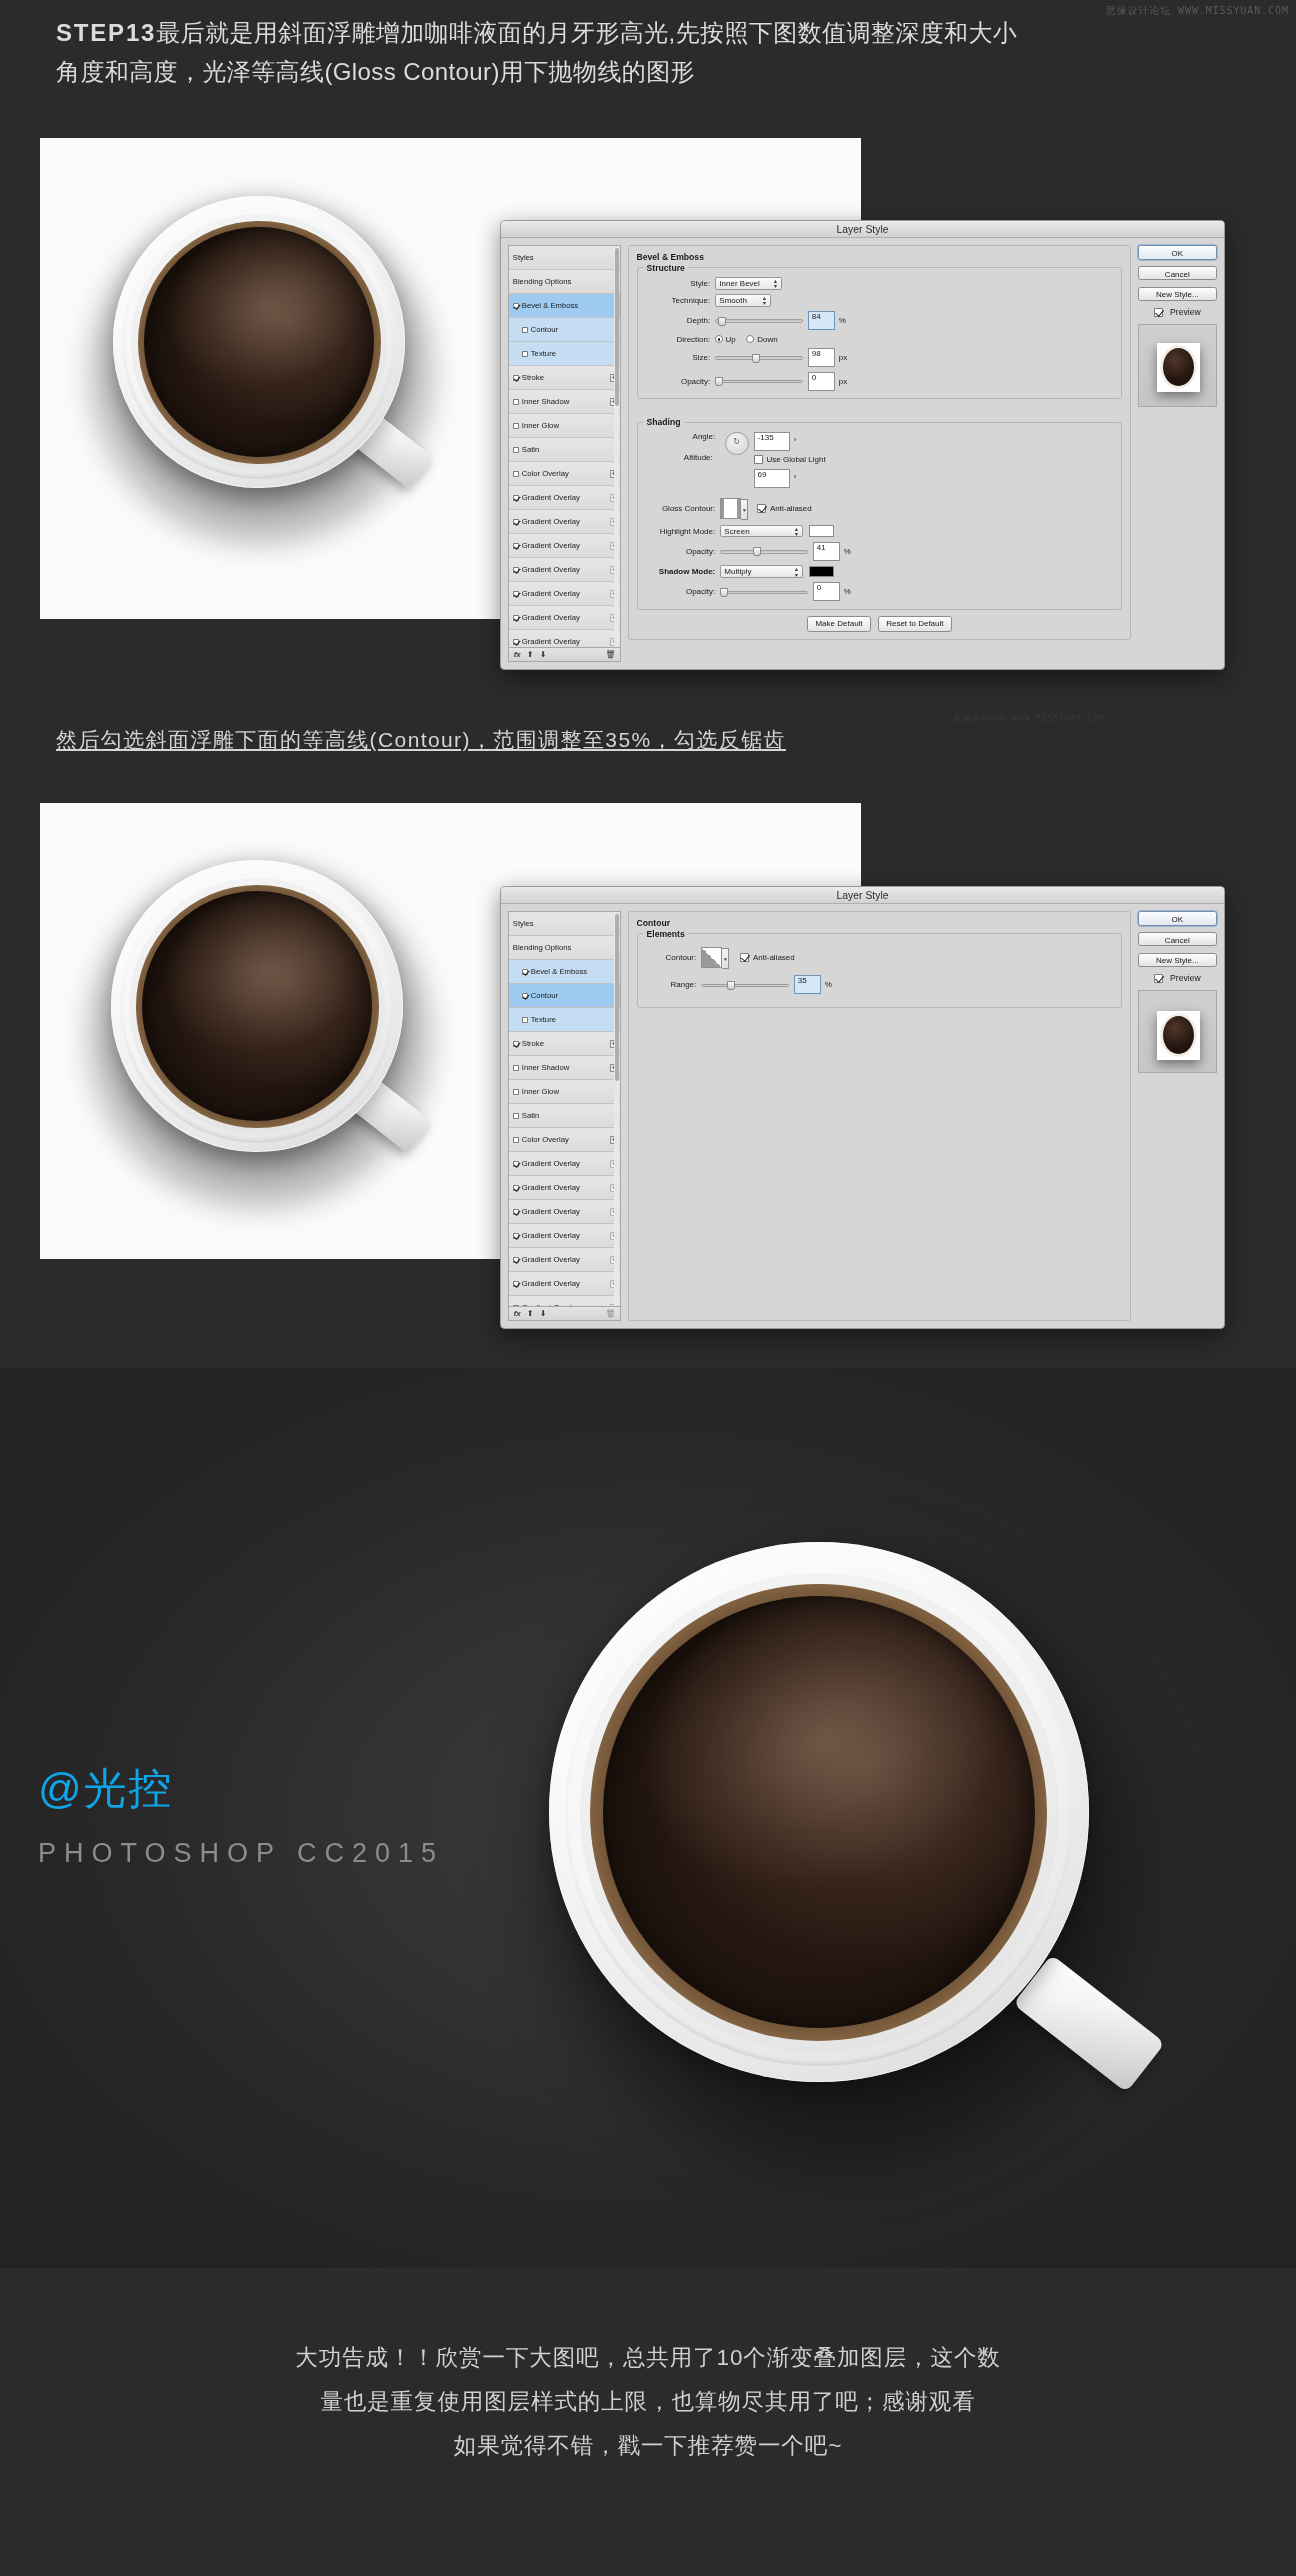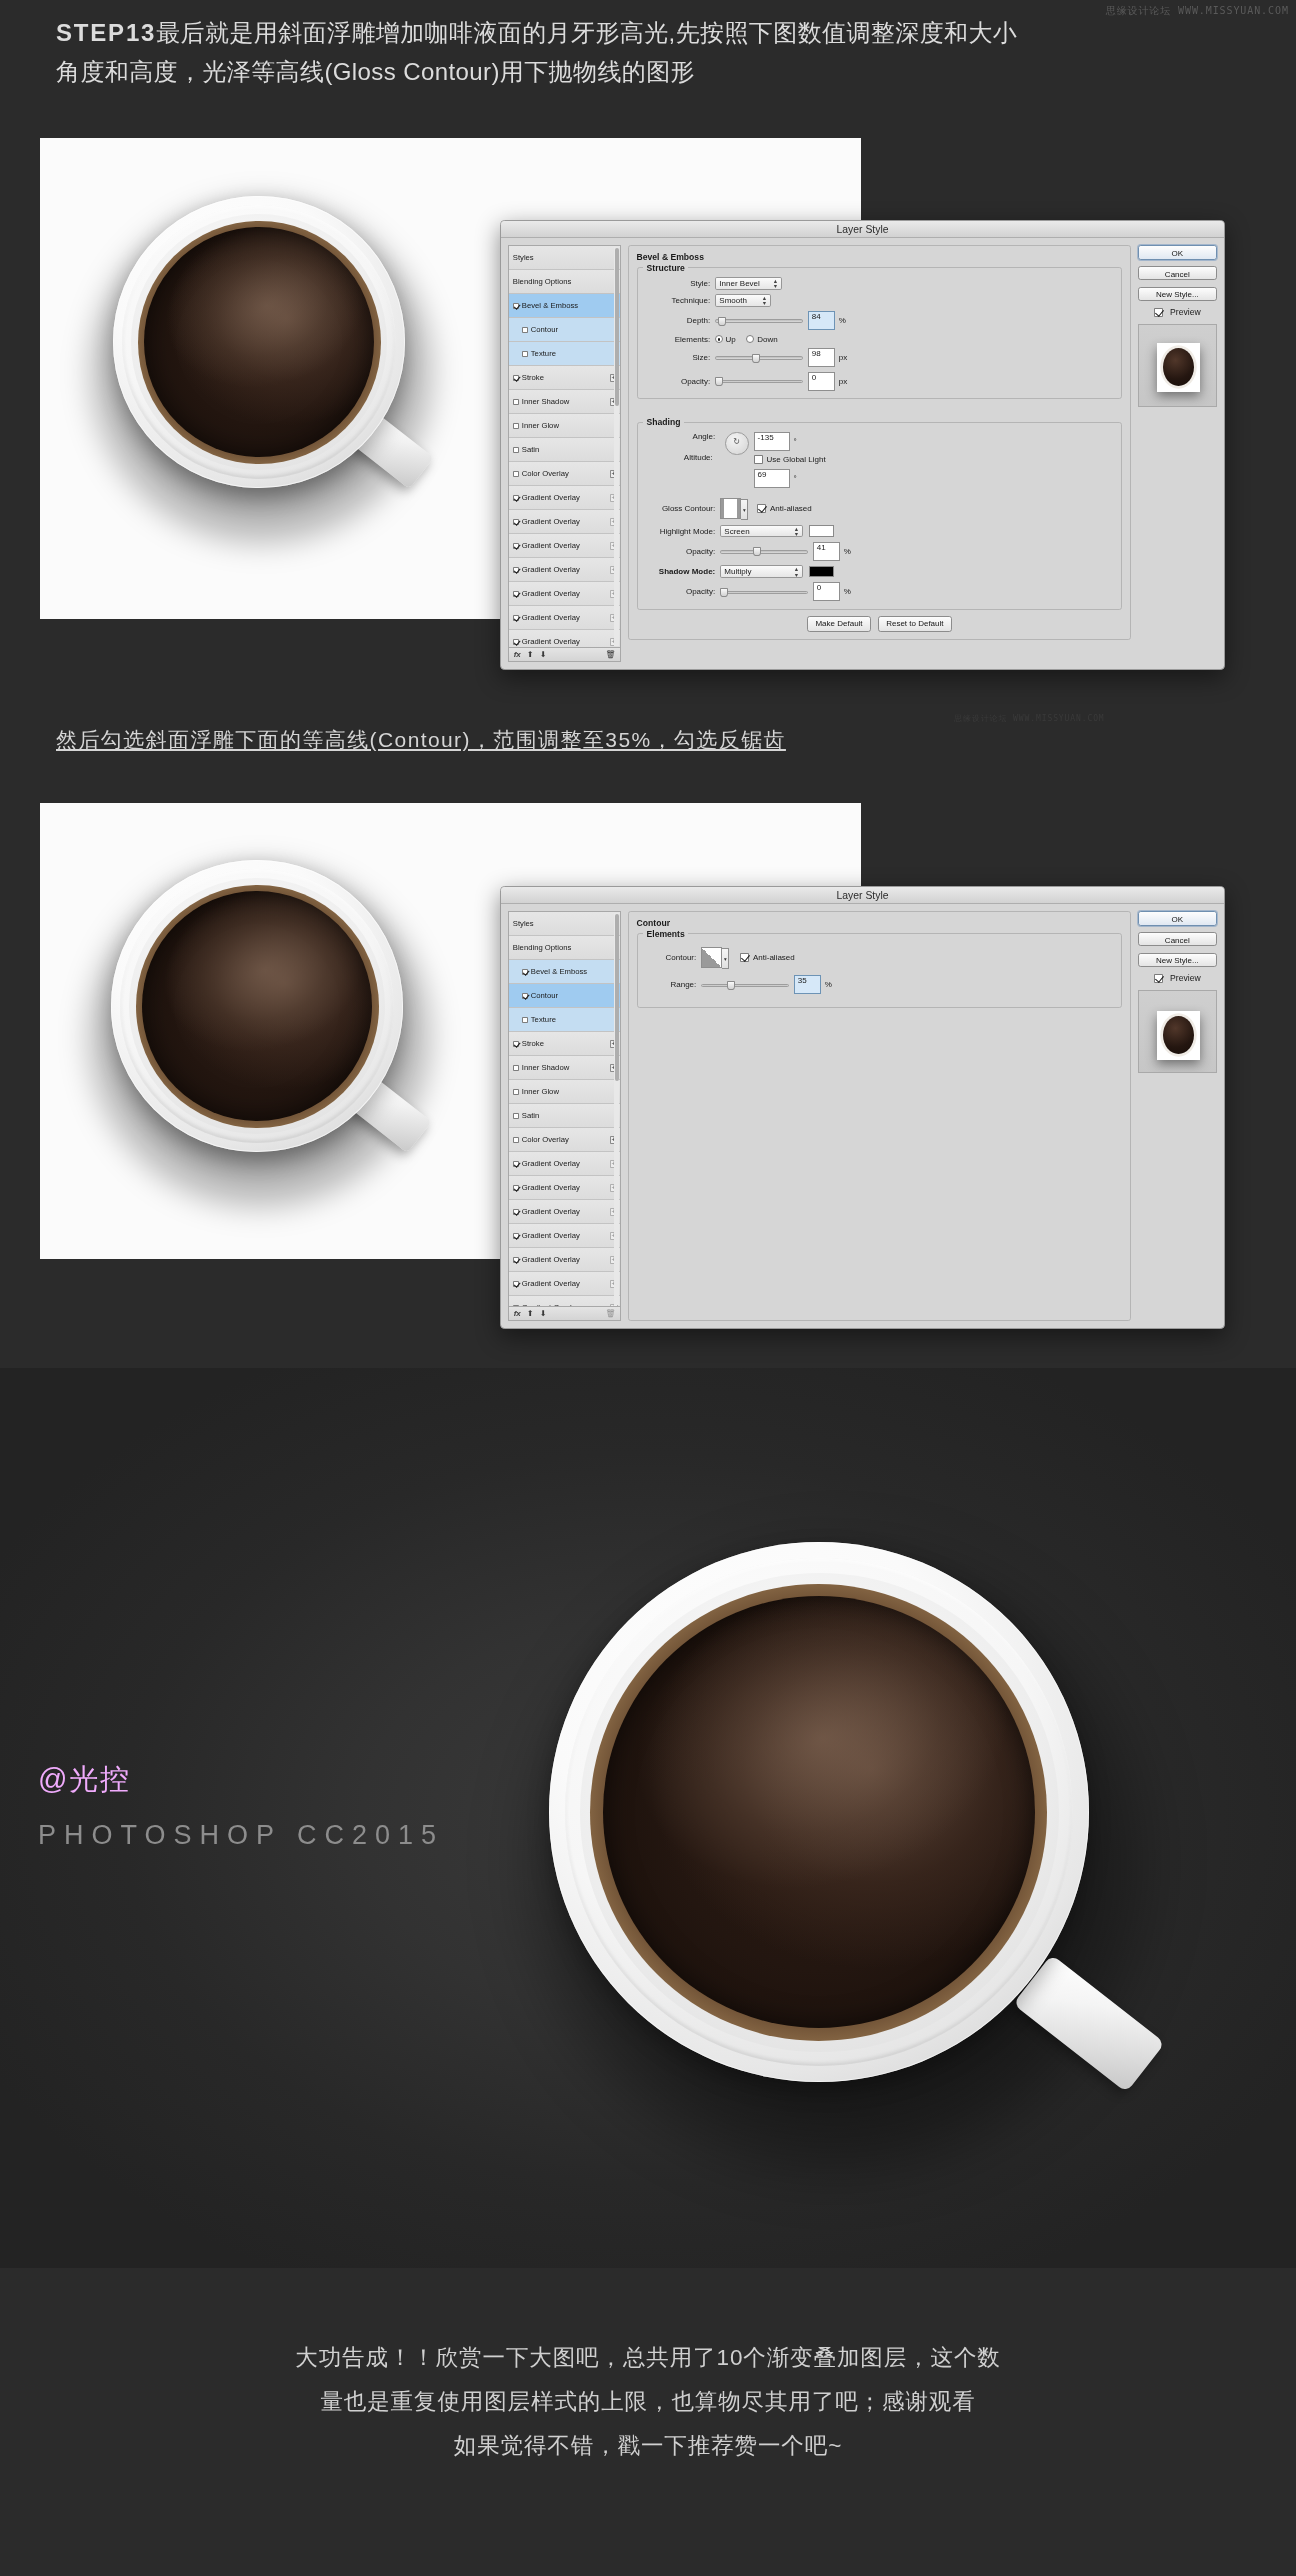--- a/index.html
+++ b/index.html
@@ -252,21 +252,21 @@
 
   
   .hero-bg {
     position:absolute; left:0; top:1368px; width:1296px; height:900px;
     background:radial-gradient(ellipse 58% 58% at 50% 50%, #3a3a3a 0%, #323232 38%, #282828 70%, #232323 100%);
   }
   .signature {
     position:absolute; left:38px; top:1760px;
   }
   .sig-name {
-    font-size:29px; color:#f0abfc; letter-spacing:1.8px; font-weight:300;
+    font-size:43px; color:#0ea5e9; letter-spacing:1.8px; font-weight:300;
   }
   .sig-sub {
     font-size:27px; color:#8d8d8d; letter-spacing:8px; margin-top:20px;
   }
   .outro {
     position:absolute; left:0; top:2336px; width:1296px; text-align:center;
     font-size:22.5px; line-height:1.95; color:#d0d0d0; letter-spacing:0.9px;
   }
 </style>
 </head>
@@ -418,21 +418,21 @@
             <span class="flabel">Depth:</span>
             <span class="slider">
               <span class="track"></span>
               <span class="knob" style="left:4%;"></span>
             </span>
             <span class="num hl">84</span>
             <span class="unit">%</span>
           </div>
 
           <div class="frow">
-            <span class="flabel">Elements:</span>
+            <span class="flabel">Direction:</span>
             <span class="radio on"></span>
             <span style="margin-right:10.8px;">Up</span>
             <span class="radio"></span>
             <span>Down</span>
           </div>
 
           <div class="frow">
             <span class="flabel">Size:</span>
             <span class="slider">
               <span class="track"></span>

